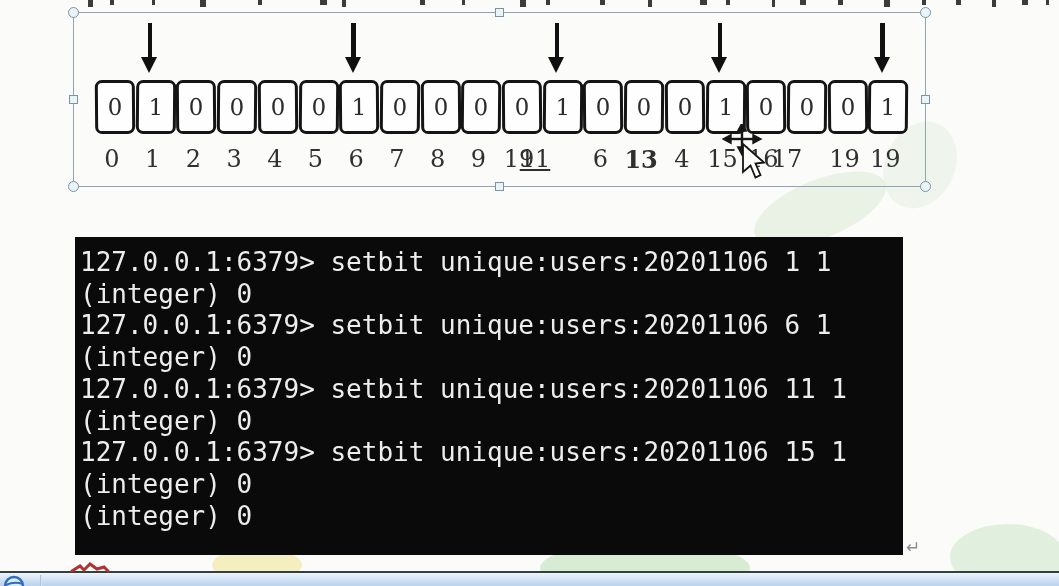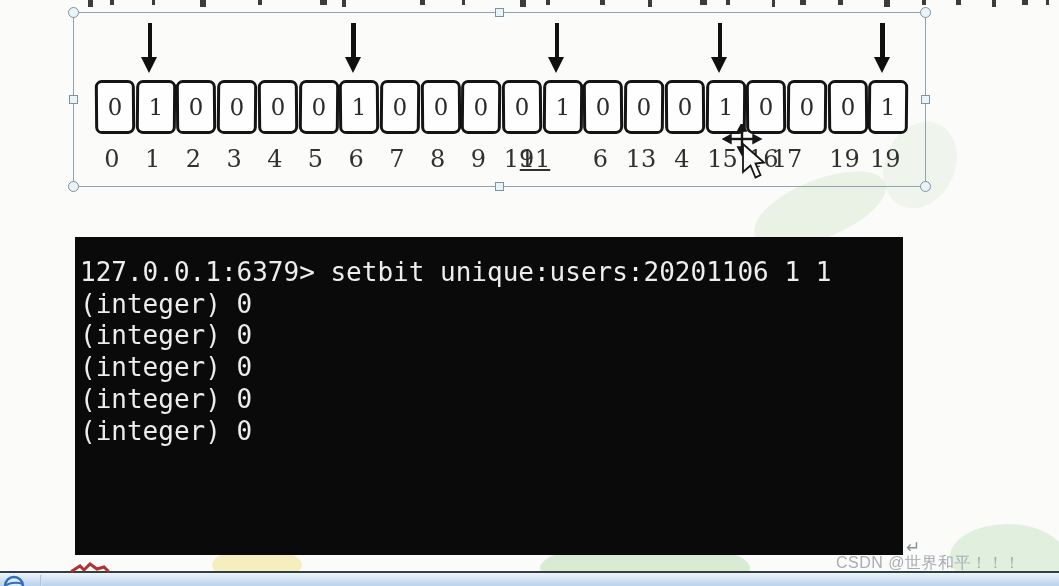--- a/index.html
+++ b/index.html
@@ -47,21 +47,21 @@
   
   .caption{position:absolute; left:77px; top:195px; font-size:26px; color:#0d0d0d;
            letter-spacing:0; white-space:nowrap;}
   .ret{color:#8a9096; font-size:17px; margin-left:2px;}
 
   
   .terminal{position:absolute; left:75px; top:237px; width:828px; height:318px;
             background:#0a0a0a; padding:0; box-sizing:border-box; overflow:hidden;}
   .term-line{font-family:"DejaVu Sans Mono", monospace; font-size:26px; line-height:31.7px;
              color:#ededed; white-space:pre; padding-left:5px;}
-  .terminal{padding-top:20px;}
+  .terminal{padding-top:10px;}
   .term-ret{position:absolute; left:904px; top:537px;}
 
   
   .watermark{position:absolute; left:836px; top:553px; font-size:16px; color:#a7adb3;
              letter-spacing:.5px; white-space:nowrap; z-index:3;}
   .redmark{position:absolute; left:70px; top:561px; z-index:3;}
   .taskbar{position:absolute; left:0; top:571px; width:1059px; height:15px; z-index:2;
            border-top:2px solid #33403b;
            background:linear-gradient(#edf4fc, #c3d8ef 70%, #b5cdea);}
   .tb-divider{position:absolute; left:40px; top:2px; width:2px; height:13px;
@@ -170,45 +170,47 @@
       <div class="idx" style="left: 214.1px;">3</div>
       <div class="idx" style="left: 254.8px;">4</div>
       <div class="idx" style="left: 295.5px;">5</div>
       <div class="idx" style="left: 336.2px;">6</div>
       <div class="idx" style="left: 376.9px;">7</div>
       <div class="idx" style="left: 417.6px;">8</div>
       <div class="idx" style="left: 458.3px;">9</div>
       <div class="idx" style="left: 499px;">19</div>
       <div class="idx" style="left: 515px; text-decoration: underline;">11</div>
       <div class="idx" style="left: 580.4px;">6</div>
-      <div class="idx" style="left: 621.1px;">13</div>
+      <div class="idx" style="left: 621.1px; font-weight: bold;">13</div>
       <div class="idx" style="left: 661.8px;">4</div>
       <div class="idx" style="left: 702.5px;">15</div>
       <div class="idx" style="left: 743.2px;">16</div>
       <div class="idx" style="left: 767px;">17</div>
       <div class="idx" style="left: 824.6px;">19</div>
       <div class="idx" style="left: 865.3px;">19</div>
     </div>
 
 
   <div class="terminal" id="terminal">
       <div class="term-line">127.0.0.1:6379&gt; setbit unique:users:20201106 1 1</div>
       <div class="term-line">(integer) 0</div>
-      <div class="term-line">(integer) 0</div>
-      <div class="term-line">(integer) 0</div>
+      <div class="term-line">127.0.0.1:6379&gt; setbit unique:users:20201106 6 1</div>
+      <div class="term-line">(integer) 0</div>
+      <div class="term-line">127.0.0.1:6379&gt; setbit unique:users:20201106 11 1</div>
+      <div class="term-line">(integer) 0</div>
+      <div class="term-line">127.0.0.1:6379&gt; setbit unique:users:20201106 15 1</div>
       <div class="term-line">(integer) 0</div>
       <div class="term-line">(integer) 0</div>
     </div>
   <span class="ret term-ret">↵</span>
 
   <svg class="redmark" width="40" height="12" viewBox="0 0 40 12">
     <path d="M2 10 L10 5 L14 9 L20 3 L27 8 L34 6 L38 10" fill="none" stroke="#b23030" stroke-width="3" stroke-linecap="round"></path>
   </svg>
 
-  <div class="watermark">CSDN @世界和平！！！</div>
 
   <div class="taskbar">
     <svg class="tb-icon" width="36" height="14" viewBox="0 0 36 14">
       <circle cx="14" cy="11" r="9" fill="#dcebfa" stroke="#2f6fbe" stroke-width="2.5"></circle>
       <path d="M6 10 Q14 6 23 9" fill="none" stroke="#2f6fbe" stroke-width="2"></path>
     </svg>
     <div class="tb-divider"></div>
   </div>
 
   <svg class="cursor" width="46" height="58" viewBox="0 0 46 58">

